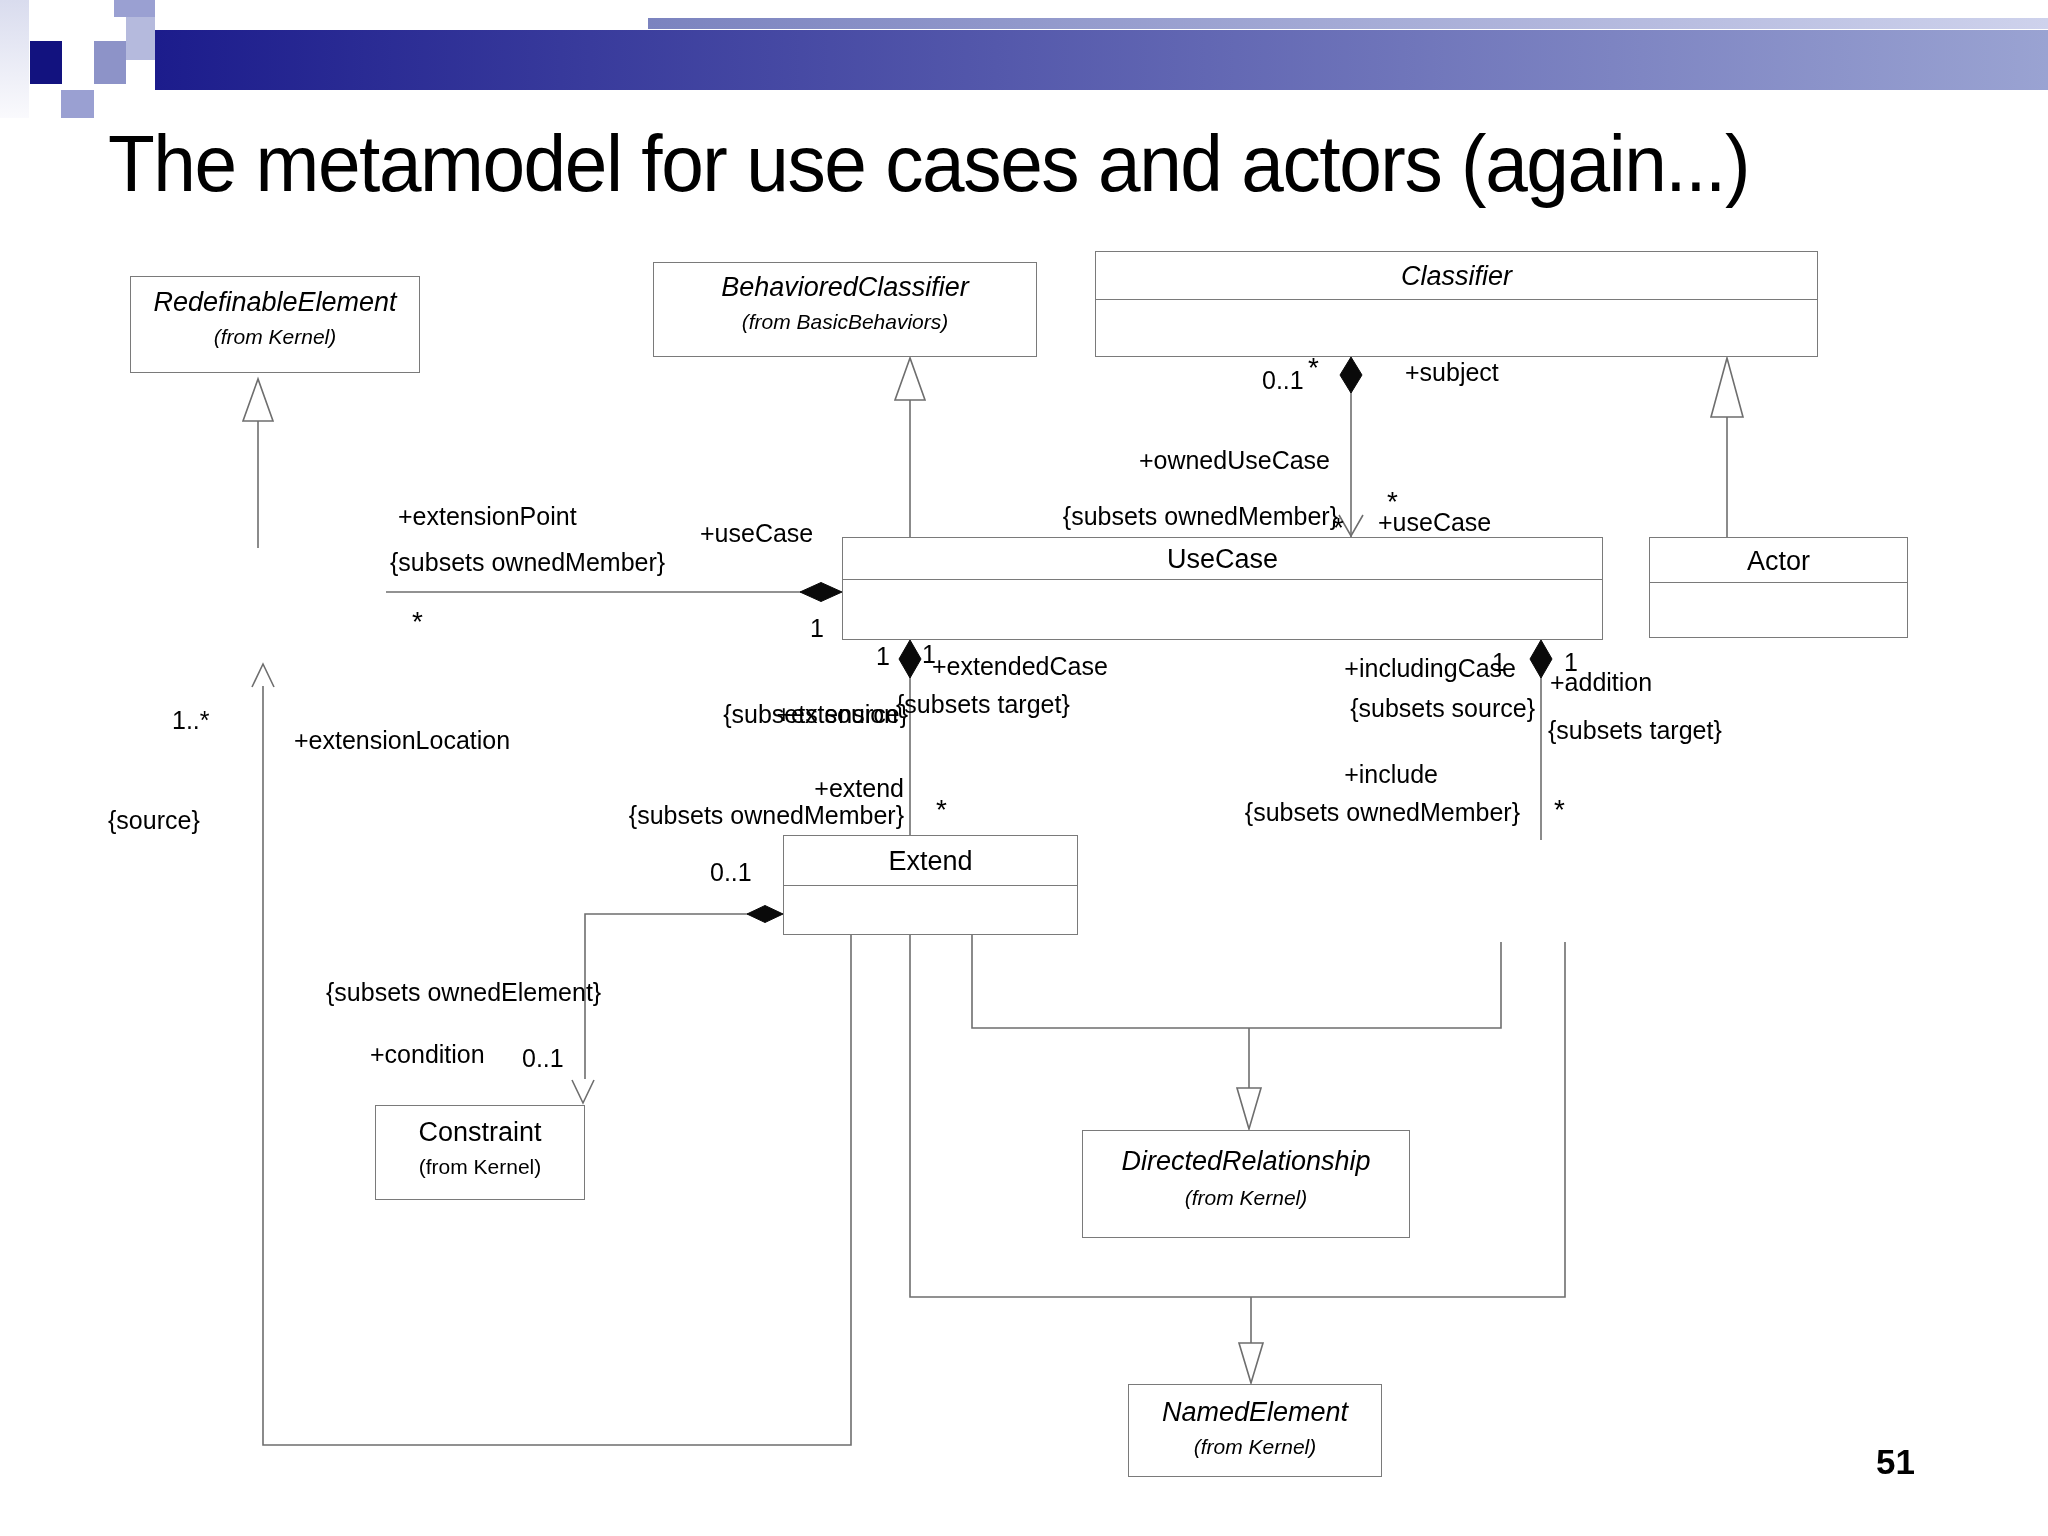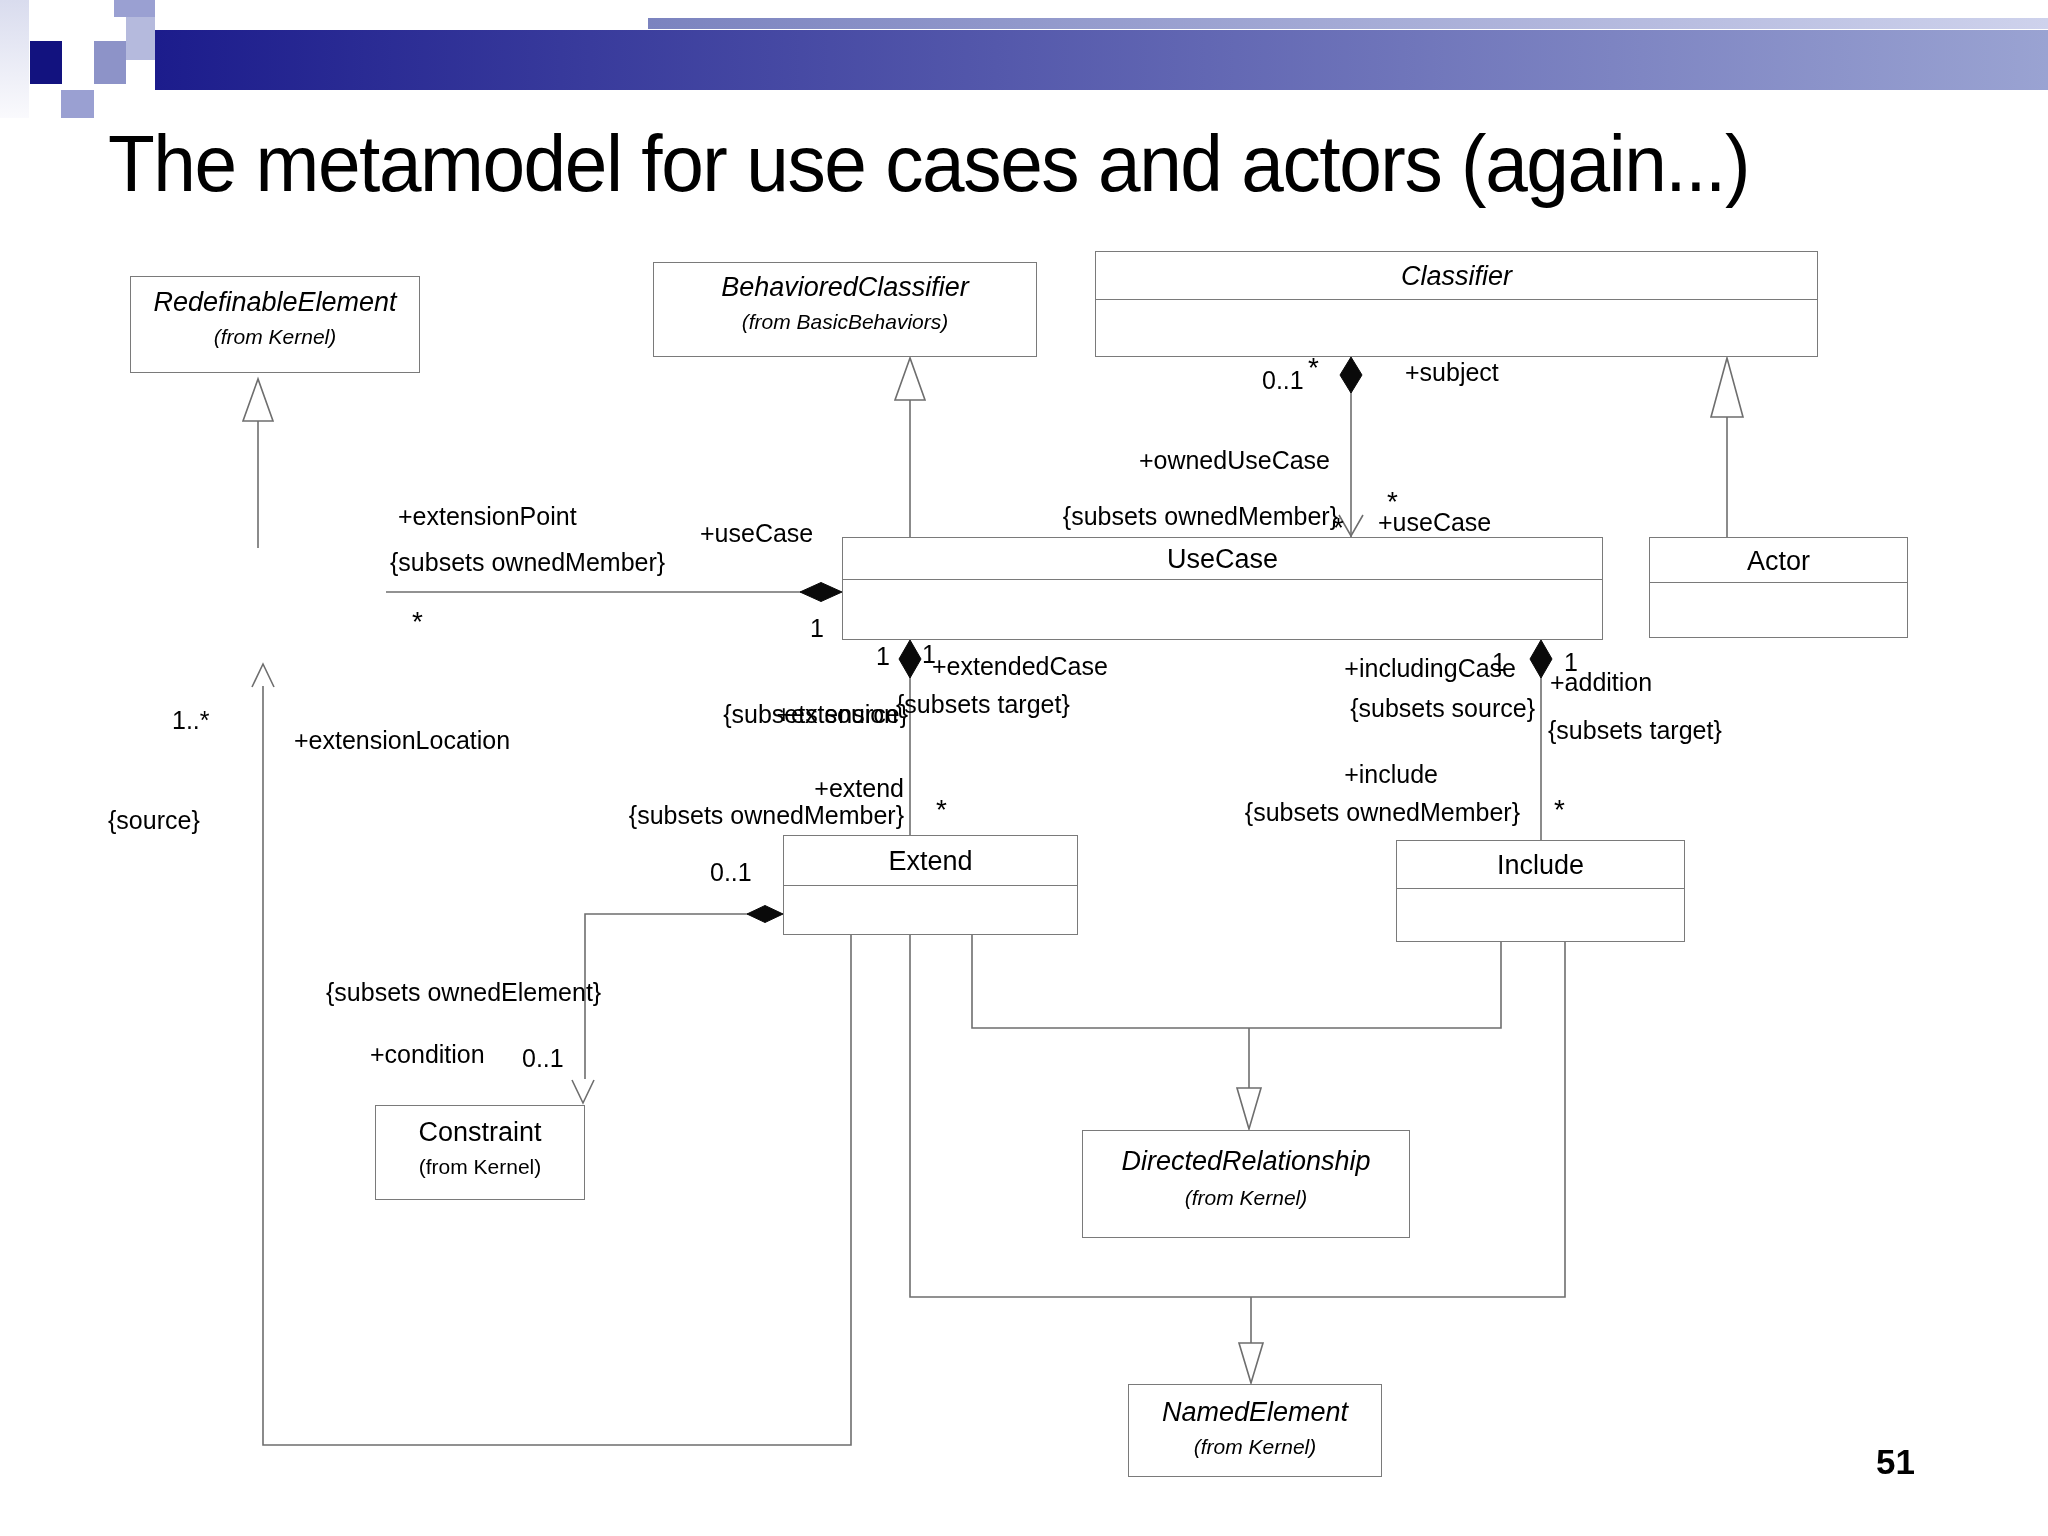--- a/index.html
+++ b/index.html
@@ -126,24 +126,20 @@
   <div class="cls" style="left:1649px; top:537px; width:259px; height:101px;">
     <div class="nm" style="top:8px">Actor</div>
     <div class="dv" style="top:44px"></div>
   </div>
 
   <div class="cls" style="left:783px; top:835px; width:295px; height:100px;">
     <div class="nm" style="top:10px">Extend</div>
     <div class="dv" style="top:49px"></div>
   </div>
 
-  <div class="cls" style="left:1396px; top:840px; width:289px; height:102px;">
-    <div class="nm" style="top:9px">Include</div>
-    <div class="dv" style="top:47px"></div>
-  </div>
 
   <div class="cls" style="left:375px; top:1105px; width:210px; height:95px;">
     <div class="nm" style="top:11px">Constraint</div>
     <div class="frm" style="top:49px">(from Kernel)</div>
   </div>
 
   <div class="cls abstract" style="left:1082px; top:1130px; width:328px; height:108px;">
     <div class="nm" style="top:15px">DirectedRelationship</div>
     <div class="frm" style="top:55px">(from Kernel)</div>
   </div>

